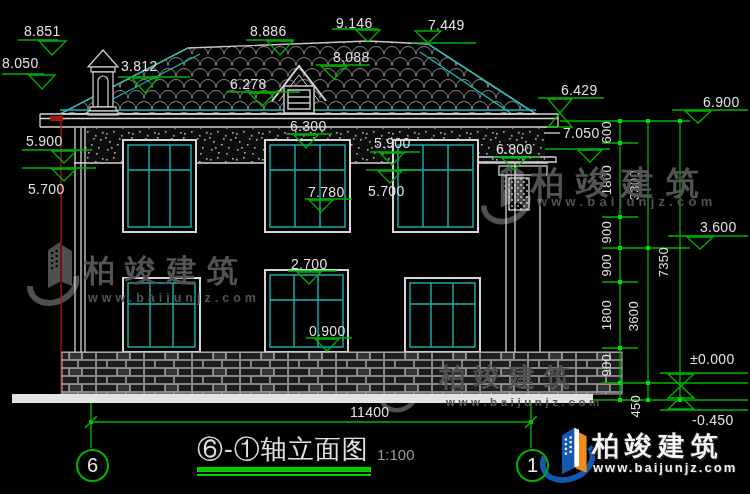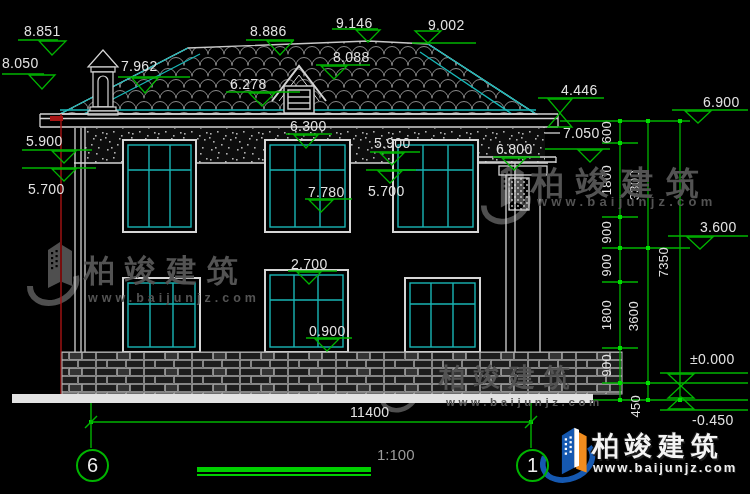--- a/index.html
+++ b/index.html
@@ -368,36 +368,36 @@
       <rect x="25" y="25" width="2.4" height="2.4"></rect>
           <rect x="30" y="23" width="2.4" height="2.4"></rect>
       <rect x="25" y="30" width="2.4" height="2.4"></rect>
           <rect x="30" y="28" width="2.4" height="2.4"></rect>
     </g>
   </g>
 </svg>
 
 <div class="dim" style="left:24px;top:24px">8.851</div>
 <div class="dim" style="left:2px;top:56px">8.050</div>
-<div class="dim" style="left:121px;top:59px">7.962</div>
+<div class="dim" style="left:121px;top:59px">3.812</div>
 <div class="dim" style="left:250px;top:24px">8.886</div>
 <div class="dim" style="left:336px;top:16px">9.146</div>
-<div class="dim" style="left:428px;top:18px">9.002</div>
+<div class="dim" style="left:428px;top:18px">7.449</div>
 <div class="dim" style="left:333px;top:50px">8.088</div>
 <div class="dim" style="left:230px;top:77px">6.278</div>
 <div class="dim" style="left:290px;top:119px">6.300</div>
 <div class="dim" style="left:26px;top:134px">5.900</div>
 <div class="dim" style="left:28px;top:182px">5.700</div>
 <div class="dim" style="left:374px;top:136px">5.900</div>
 <div class="dim" style="left:368px;top:184px">5.700</div>
 <div class="dim" style="left:308px;top:185px">7.780</div>
 <div class="dim" style="left:291px;top:257px">2.700</div>
 <div class="dim" style="left:309px;top:324px">0.900</div>
 <div class="dim" style="left:496px;top:142px">6.800</div>
-<div class="dim" style="left:561px;top:83px">4.446</div>
+<div class="dim" style="left:561px;top:83px">6.429</div>
 <div class="dim" style="left:563px;top:126px">7.050</div>
 <div class="dim" style="left:703px;top:95px">6.900</div>
 <div class="dim" style="left:700px;top:220px">3.600</div>
 <div class="dim" style="left:690px;top:352px">±0.000</div>
 <div class="dim" style="left:692px;top:413px">-0.450</div>
 
 <div class="dim rot" style="left:577px;top:125px">600</div>
 <div class="dim rot" style="left:577px;top:173px">1800</div>
 <div class="dim rot" style="left:577px;top:225px">900</div>
 <div class="dim rot" style="left:577px;top:258px">900</div>
@@ -406,20 +406,21 @@
 <div class="dim rot" style="left:606px;top:399px">450</div>
 <div class="dim rot" style="left:605px;top:178px">3300</div>
 <div class="dim rot" style="left:604px;top:309px">3600</div>
 <div class="dim rot" style="left:634px;top:255px">7350</div>
 
 <div class="dim" style="left:350px;top:405px">11400</div>
 
 <div class="bubble" style="left:76px;top:449px">6</div>
 <div class="bubble" style="left:516px;top:449px">1</div>
 
+<div class="title">⑥-①轴立面图</div>
 <div class="uline1"></div>
 <div class="uline2"></div>
 <div class="scale">1:100</div>
 
 <div class="wm wm-b1">柏竣建筑</div>
 <div class="wm wm-u1">www.baijunjz.com</div>
 <div class="wm wm-b2">柏竣建筑</div>
 <div class="wm wm-u2">www.baijunjz.com</div>
 <div class="wm wm-b3">柏竣建筑</div>
 <div class="wm wm-u3">www.baijunjz.com</div>

